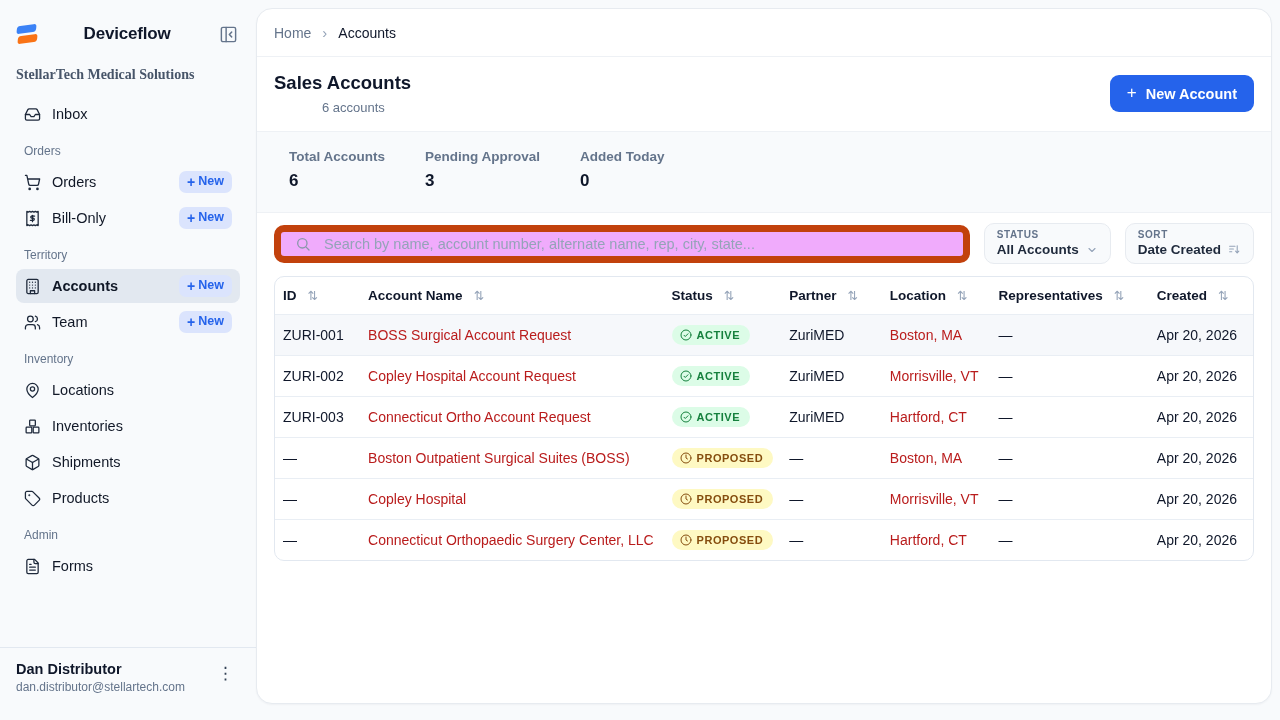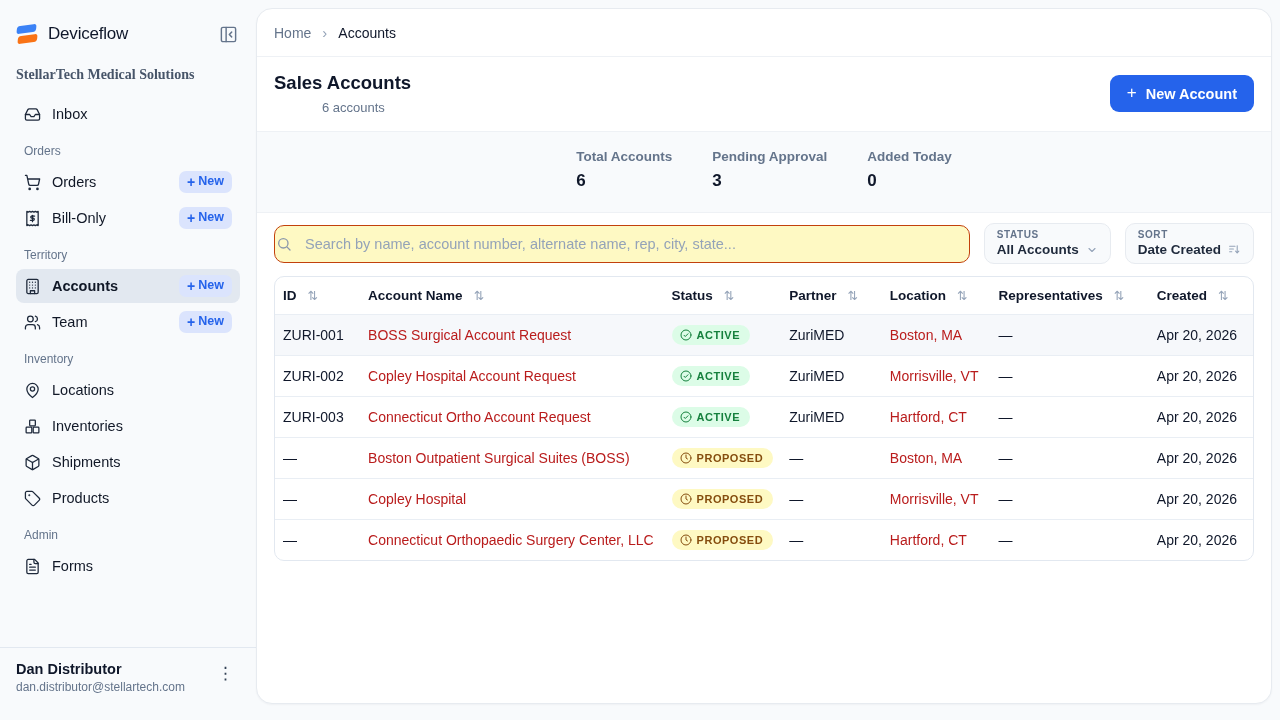--- a/index.html
+++ b/index.html
@@ -12,21 +12,21 @@
   }
   svg { display:block; }
 
   
   .sidebar { flex:0 0 256px; width:256px; height:720px; display:flex; flex-direction:column; }
   .sidebar-top { padding:22px 16px 0 16px; }
   .brand-row { display:flex; align-items:center; gap:10px; }
   .logo { width:22px; height:22px; position:relative; flex:0 0 22px; }
   .logo .layer1 { position:absolute; top:2px; left:1px; width:19px; height:8px; background:#3b82f6; border-radius:3px; transform:skewX(-14deg) rotate(-8deg); }
   .logo .layer2 { position:absolute; bottom:2px; left:2px; width:19px; height:8px; background:#f97316; border-radius:3px; transform:skewX(-14deg) rotate(-8deg); }
-  .brand-name { flex:1; font-size:17px; font-weight:400; letter-spacing:-0.2px; color:#0f172a; }
+  .brand-name { flex:1; font-size:17px; font-weight:700; letter-spacing:-0.2px; color:#0f172a;text-align:center; }
   .collapse-btn { width:24px; height:24px; display:flex; align-items:center; justify-content:center; color:#64748b; background:none; border:none; padding:0; cursor:pointer; }
   .org-name { padding:21px 16px 0 16px; font-size:14px; font-weight:700; color:#475569;font-family:Liberation Serif, serif; }
 
   .nav { flex:1 1 auto; overflow:hidden; padding:14px 16px 0 16px; }
   .nav-item { display:flex; align-items:center; gap:11px; height:34px; margin-bottom:2px; padding:0 8px; border-radius:8px; font-size:14.5px; font-weight:500; color:#111827; cursor:pointer; }
   .nav-item.active { background:#e2e8f0; font-weight:700; }
   .nav-item .nav-icon { color:#1e293b; flex:0 0 17px; display:flex; }
   .nav-item .label { flex:1; }
   .new-pill { display:inline-flex; align-items:center; gap:2px; background:#dbe4fd; color:#2563eb; font-size:12.5px; font-weight:600; padding:3px 8px; border-radius:7px; line-height:1.2; cursor:pointer; }
   .new-pill .plus { font-size:14px; font-weight:600; margin-right:1px; }
@@ -46,26 +46,26 @@
   .crumb-home { color:#64748b; cursor:pointer; }
   .crumb-sep { color:#94a3b8; font-size:15px; }
   .crumb-current { color:#0f172a; font-weight:500; }
 
   .page-header { display:flex; align-items:center; justify-content:space-between; padding:15px 17px 16px 17px; }
   .page-title { font-size:18.5px; font-weight:700; }
   .page-subtitle { font-size:13px; color:#64748b; margin-top:6px;margin-left:48px; }
   .new-account-btn { background:#2563eb; color:#fff; border:none; border-radius:9px; height:37px; padding:0 17px; font-size:14.5px; font-weight:600; display:flex; align-items:center; gap:9px; cursor:pointer; font-family:inherit; }
   .new-account-btn .plus-glyph { font-size:17px; font-weight:400; margin-top:-1px; }
 
-  .stats-band { background:#f8fafc; border-top:1px solid #eef1f5; border-bottom:1px solid #eef1f5; padding:17px 32px 21px 32px; display:flex; gap:40px;justify-content:center; }
+  .stats-band { background:#f8fafc; border-top:1px solid #eef1f5; border-bottom:1px solid #eef1f5; padding:17px 32px 21px 32px; display:flex; gap:40px; }
   .stat-label { font-size:13.5px; font-weight:600; color:#64748b; }
   .stat-value { font-size:17px; font-weight:700; color:#0f172a; margin-top:7px; }
 
   .toolbar { display:flex; gap:14px; padding:10px 17px 12px 17px; }
-  .search-box { flex:1; display:flex; align-items:center; gap:11px; border:1px solid #c2410c; border-radius:10px; padding:0 1px; height:38px; align-self:center; background:#fef9c3; }
+  .search-box { flex:1; display:flex; align-items:center; gap:11px; border:7px solid #c2410c; border-radius:10px; padding:0 14px; height:38px; align-self:center; background:#f0abfc; }
   .search-box .search-icon { color:#8b98ab; flex:0 0 16px; }
   .search-box input { border:none; outline:none; flex:1; font-size:14.5px; font-family:inherit; color:#0f172a; background:transparent; }
   .search-box input::placeholder { color:#94a3b8; }
   .pill { border:1px solid #e7ebf0; background:#f8fafc; border-radius:10px; padding:5px 12px 6px 12px; display:flex; flex-direction:column; justify-content:center; cursor:pointer; }
   .pill-label { font-size:10px; font-weight:700; letter-spacing:.06em; color:#64748b; }
   .pill-value { font-size:13.5px; font-weight:600; color:#1e293b; display:flex; align-items:center; gap:7px; margin-top:2px; white-space:nowrap; }
   .pill-value .pill-icon { color:#94a3b8; }
 
   .table-wrap { margin:0 17px; border:1px solid #e2e8f0; border-radius:10px; overflow:hidden; }
   table { width:100%; border-collapse:collapse; font-size:14px; }

